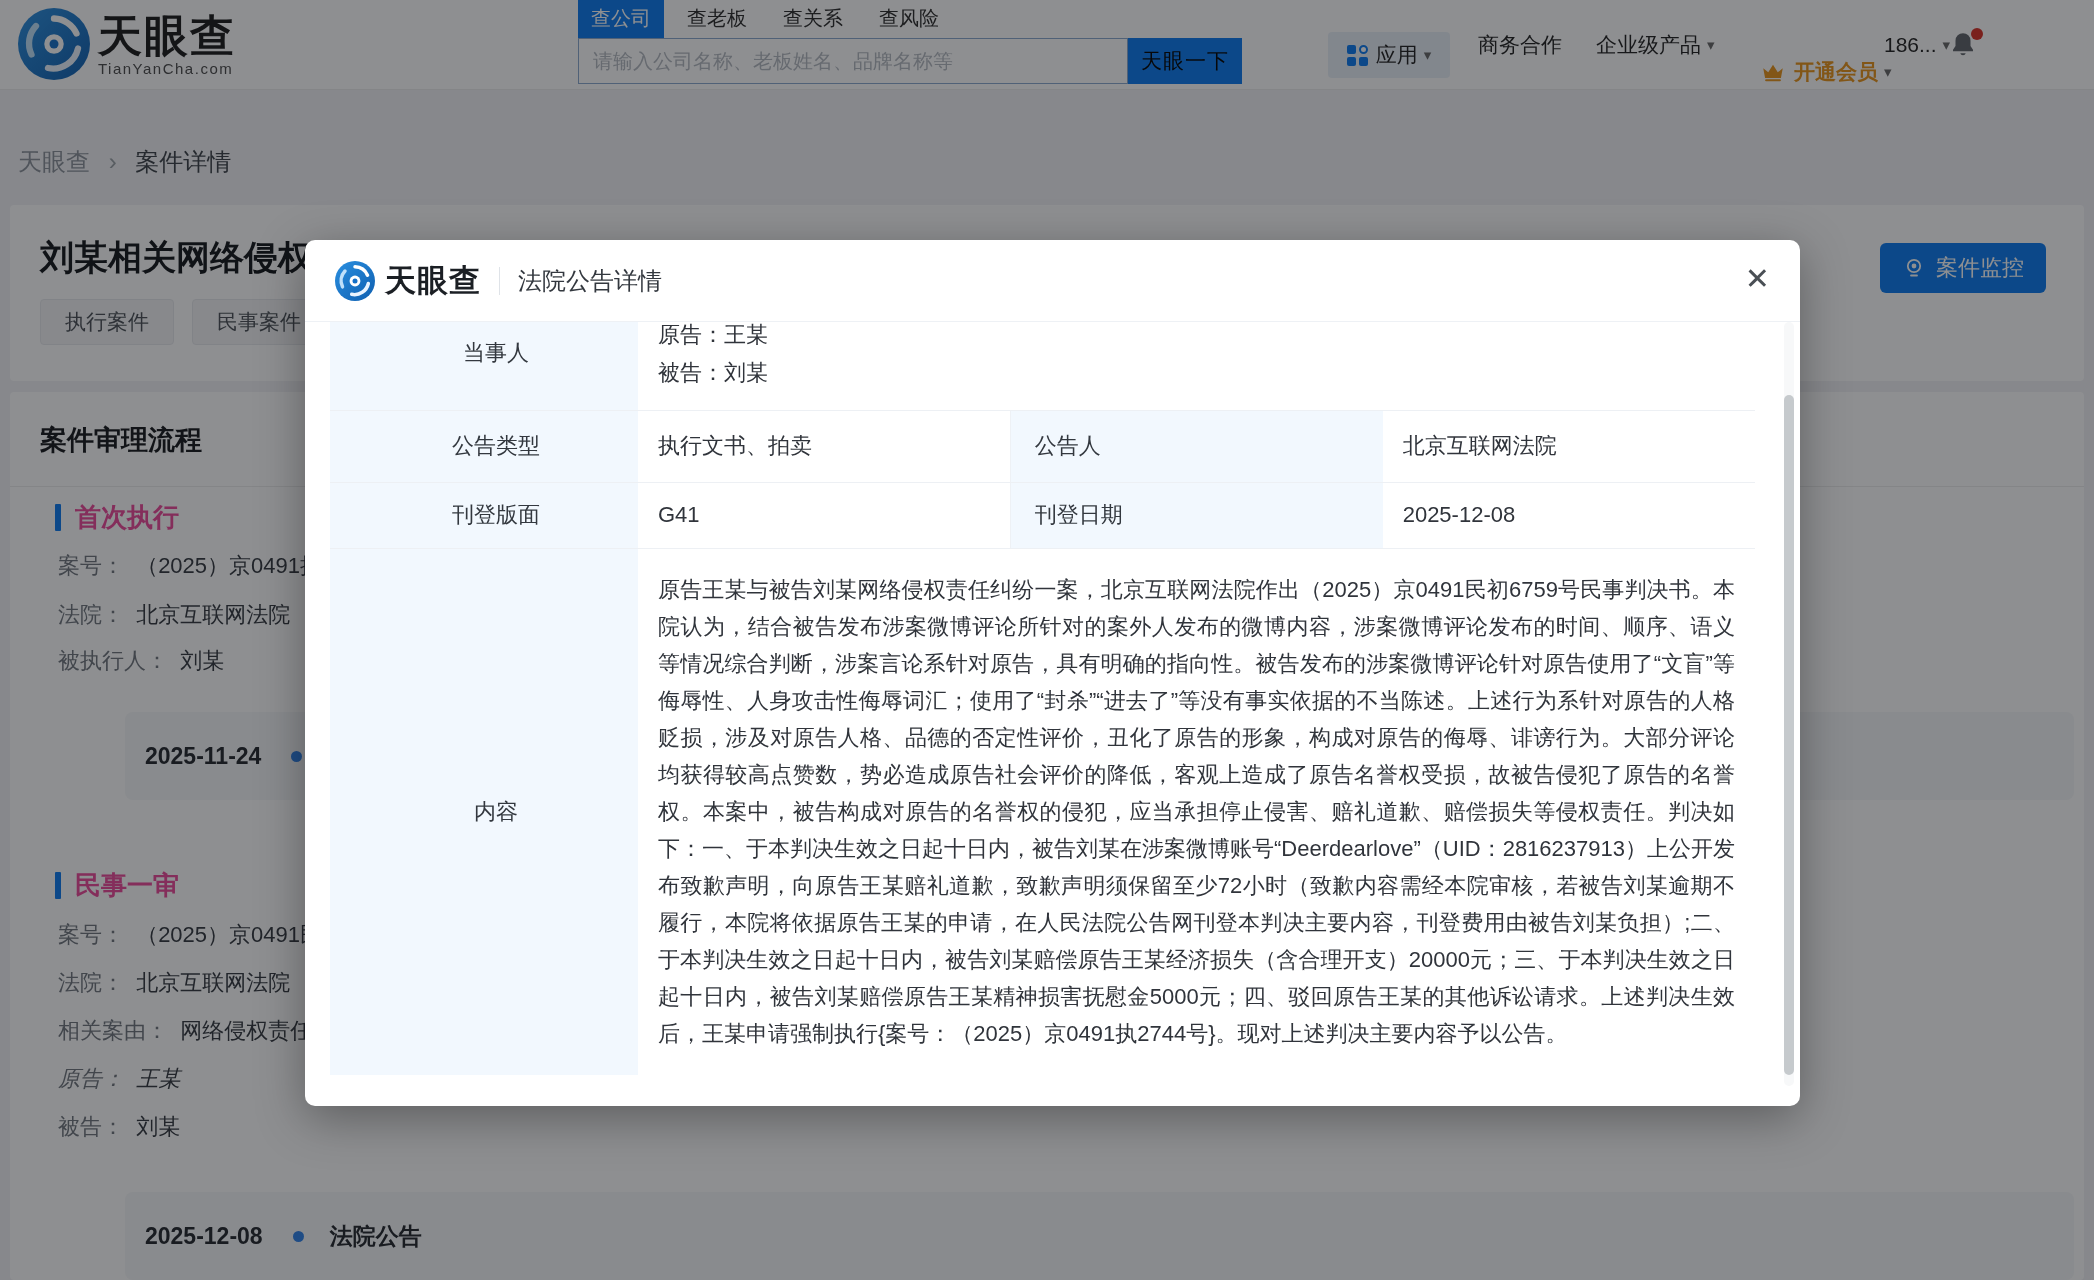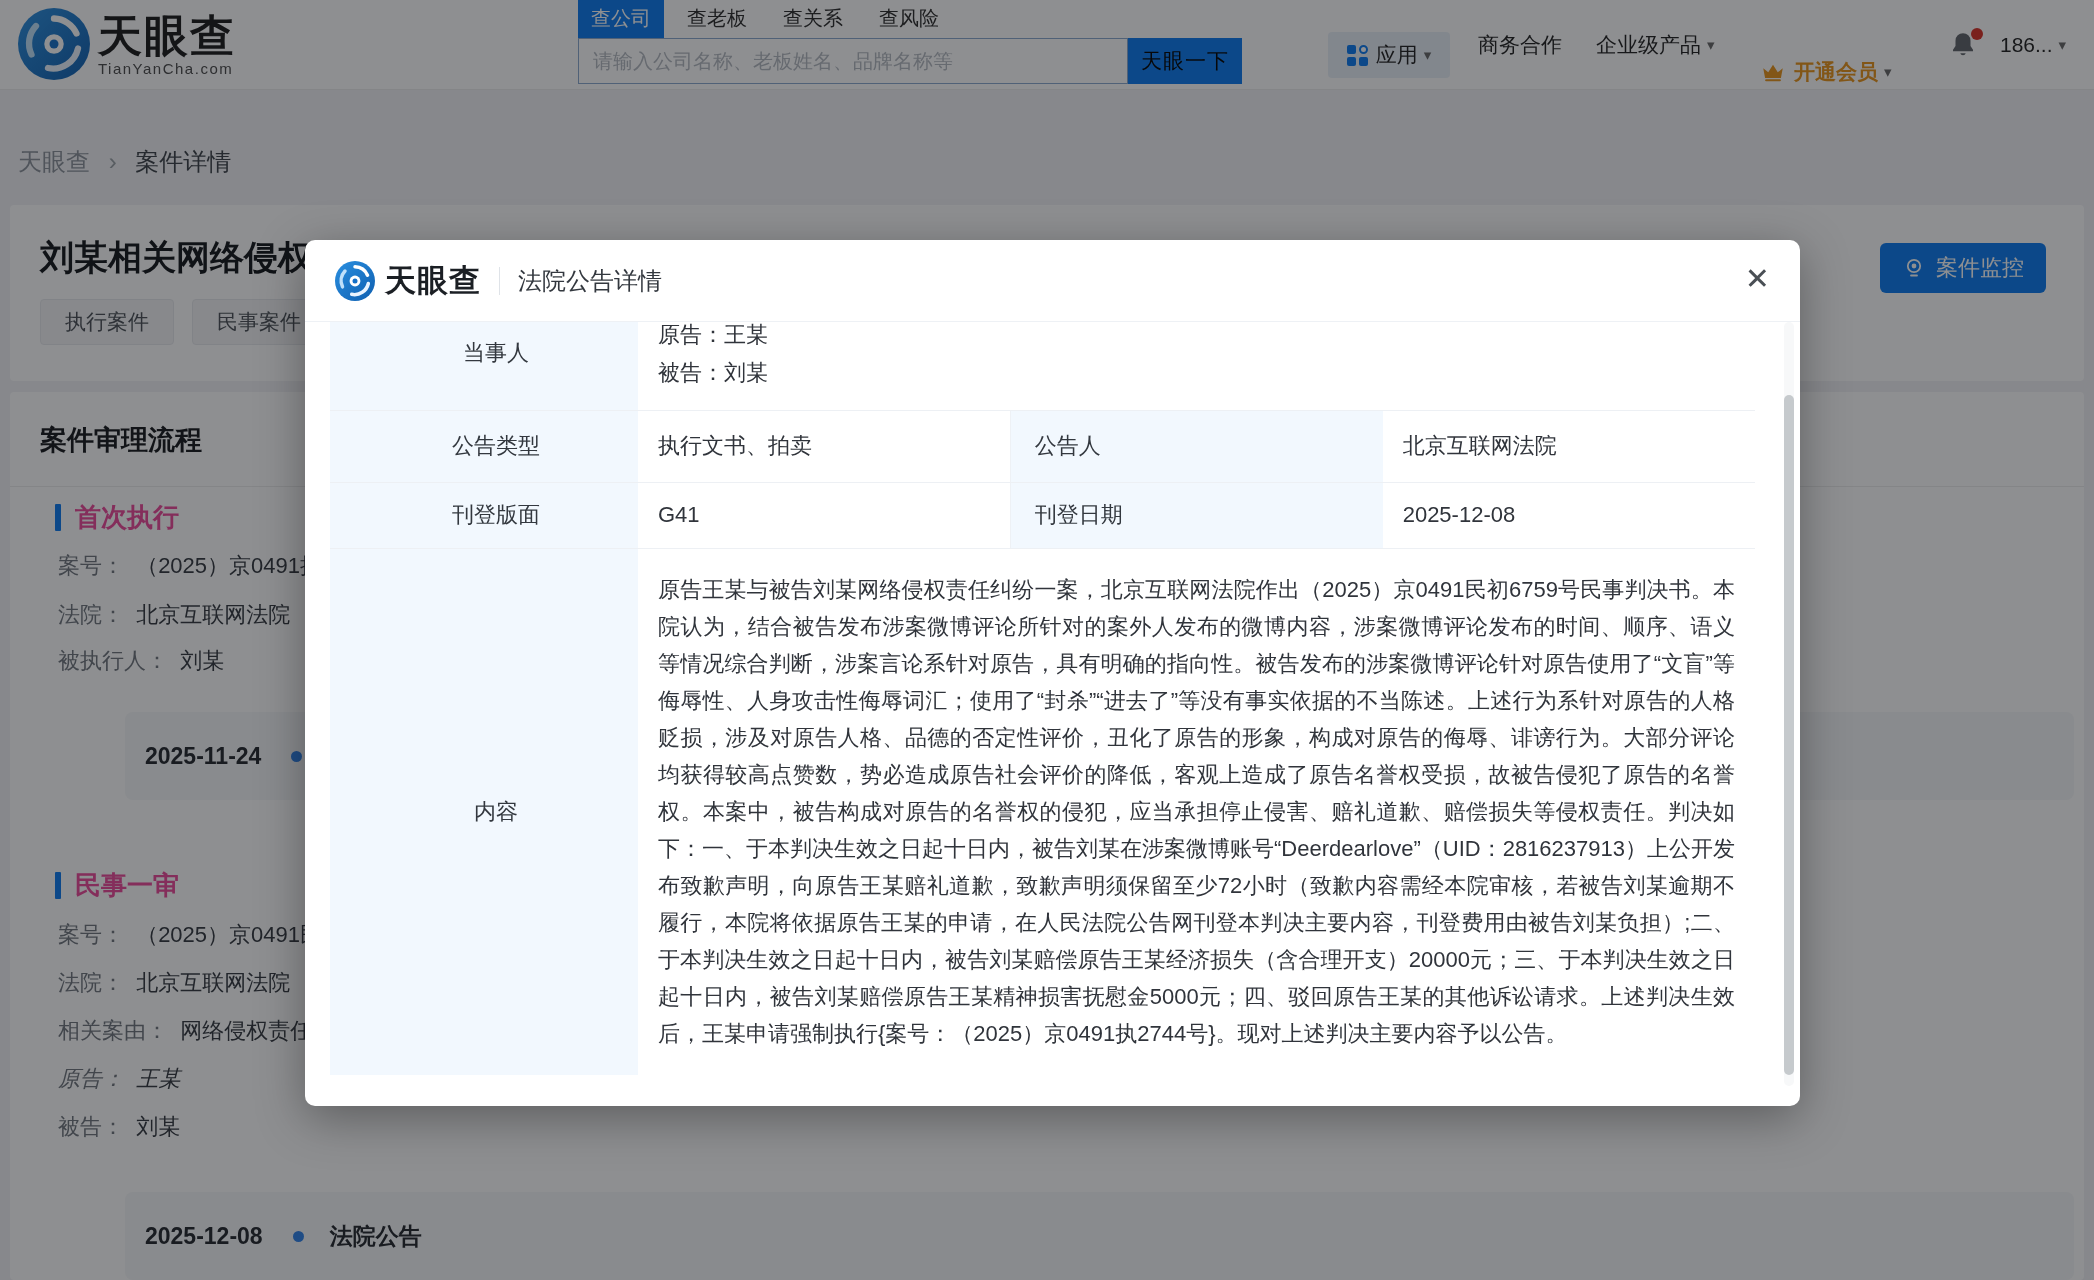--- a/index.html
+++ b/index.html
@@ -142,21 +142,21 @@
     <span class="vip">开通会员</span>
     <span class="caret">▾</span>
   </div>
   <div class="bell-wrap">
     <svg width="30" height="30" viewBox="0 0 24 24">
       <path d="M12 2.5a6 6 0 0 0-6 6v4.2L4 15.8v1.2h16v-1.2l-2-3.1V8.5a6 6 0 0 0-6-6z" fill="#5f6368"></path>
       <path d="M9.8 18.5a2.3 2.3 0 0 0 4.4 0z" fill="#5f6368"></path>
     </svg>
     <span class="bell-dot"></span>
   </div>
-  <div class="nav-item" style="left:2000px;">
+  <div class="nav-item" style="left:1884px;">
     <span>186...</span>
     <span class="caret">▾</span>
   </div>
 </div>
 
 <div class="breadcrumb">
   <span class="bc-home">天眼查</span>
   <span class="bc-sep">›</span>
   <span class="bc-cur">案件详情</span>
 </div>

